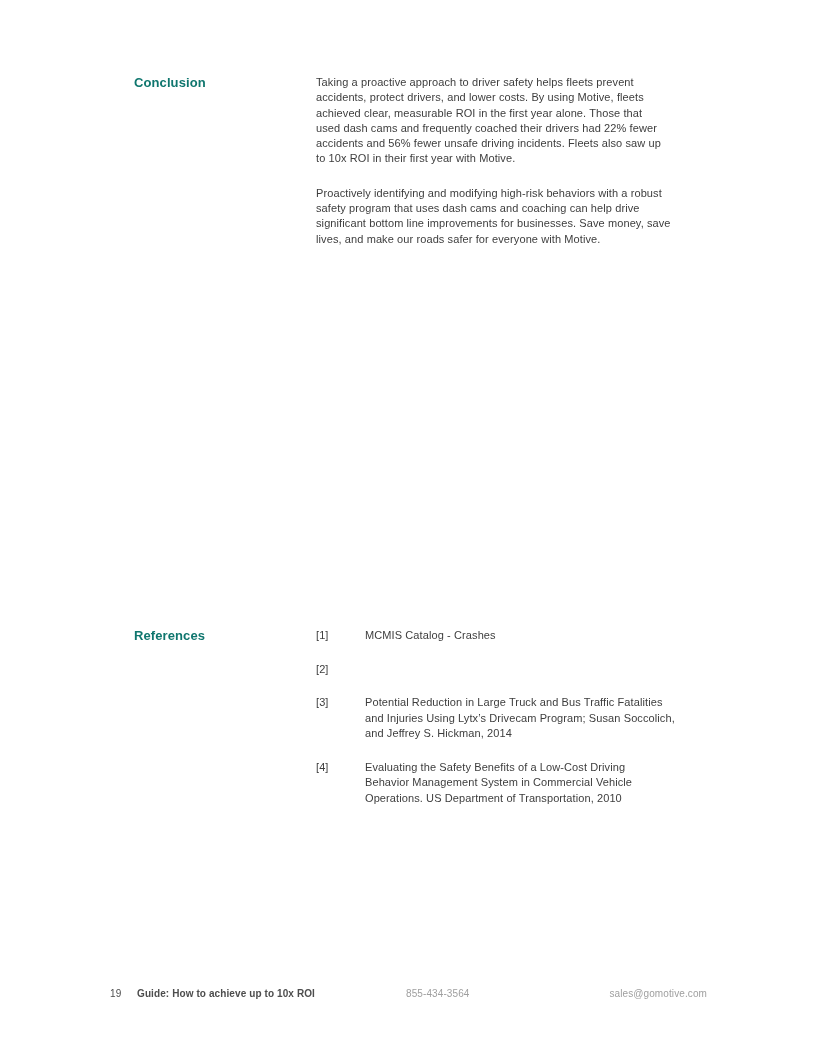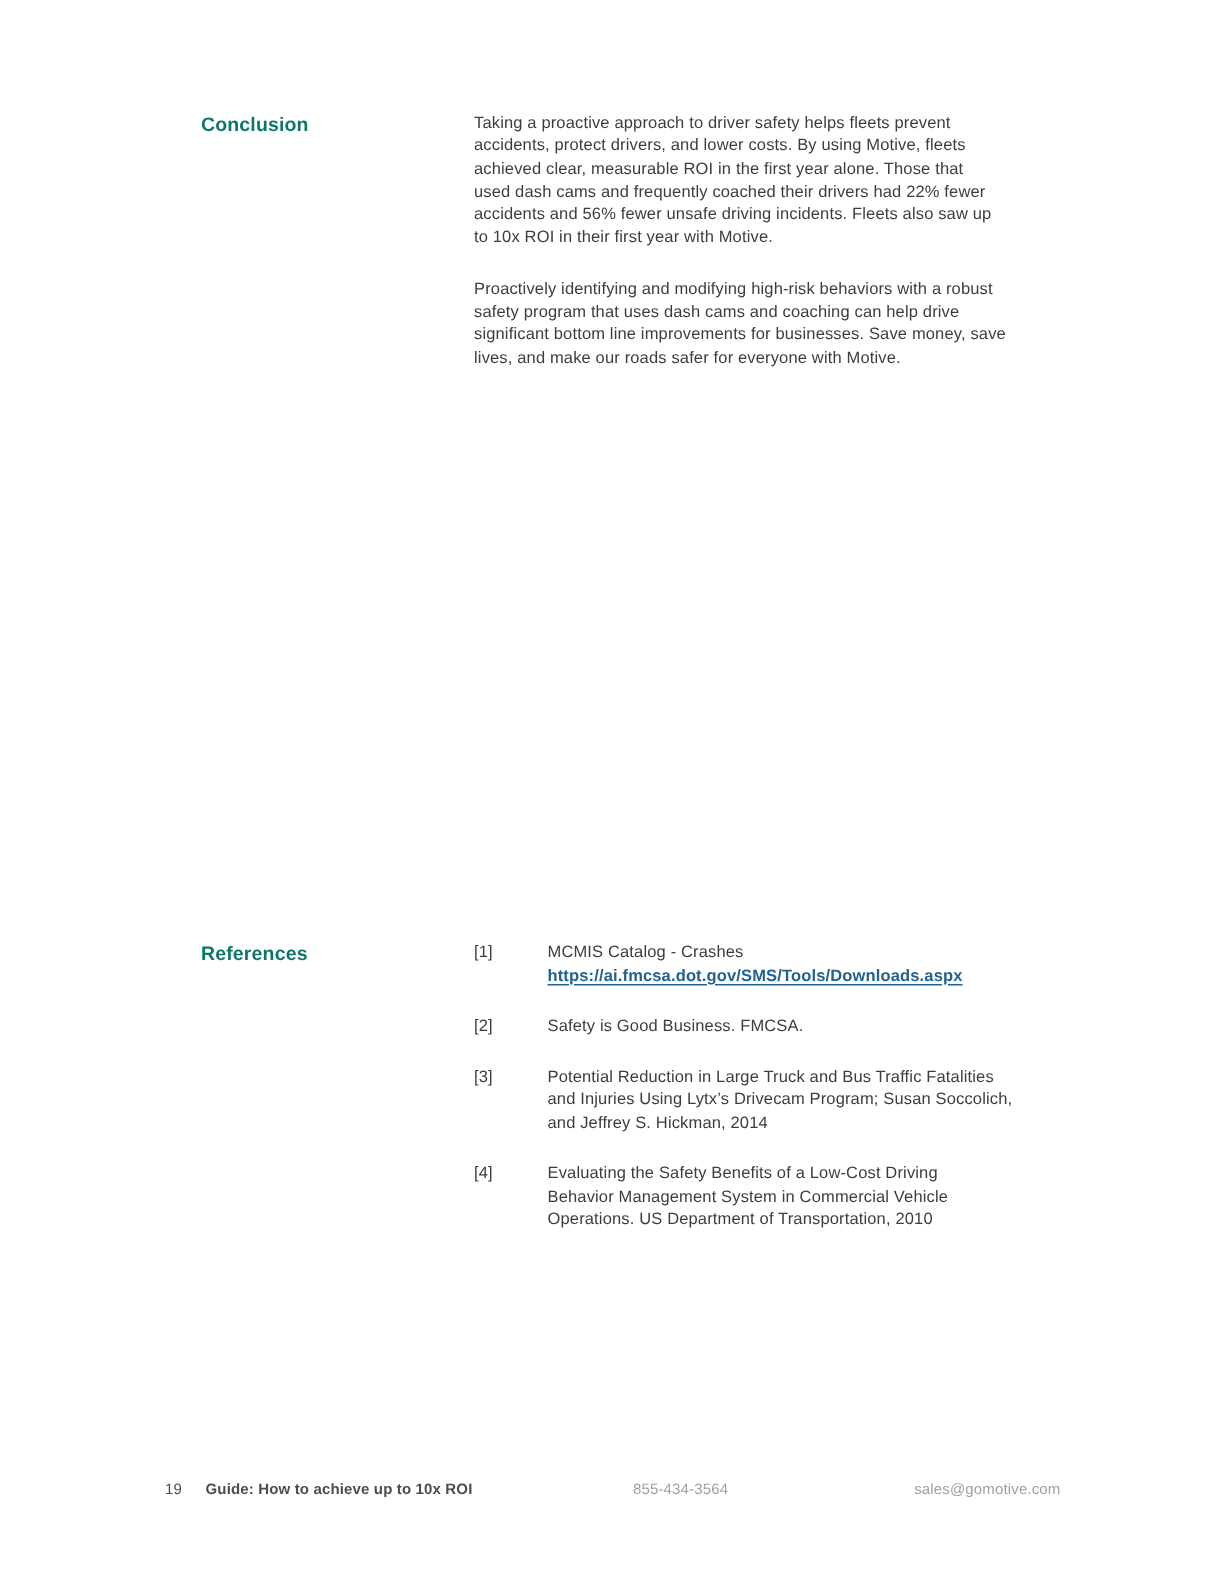--- a/index.html
+++ b/index.html
@@ -71,21 +71,21 @@
     width: 597px;
     top: 987px;
     height: 16px;
     font-size: 10px;
     line-height: 14px;
     color: #4d4d4d;
     letter-spacing: 0.1px;
   }
   .footer .page-num { position: absolute; left: 0; top: 0; }
   .footer .doc-title { position: absolute; left: 27px; top: 0; font-weight: bold; }
-  .footer .phone { position: absolute; left: 312px; top: 0; color: #9f9f9f; text-align: right; }
+  .footer .phone { position: absolute; left: 296px; top: 0; color: #9f9f9f; text-align: right; }
   .footer .email { position: absolute; right: 0; top: 0; color: #9f9f9f; text-align: center; }
 </style>
 </head>
 <body>
 
 <div class="page">
 
   <h2 class="side-heading" id="conclusion-heading">Conclusion</h2>
 
   <div class="body-col" id="conclusion-body">
@@ -102,28 +102,26 @@
   </div>
 
   <h2 class="side-heading" id="references-heading">References</h2>
 
   <div class="body-col" id="references-list">
 
     <div class="ref">
       <span class="ref-marker">[1]</span>
       <div class="ref-body">
         <div class="ref-text pre">MCMIS Catalog - Crashes</div>
-        <a class="ref-link pre">https://ai.fmcsa.dot.gov/SMS/Tools/Downloads.aspx</a>
       </div>
     </div>
 
     <div class="ref">
       <span class="ref-marker">[2]</span>
       <div class="ref-body">
-        <div class="ref-text pre">Safety is Good Business. FMCSA.</div>
       </div>
     </div>
 
     <div class="ref">
       <span class="ref-marker">[3]</span>
       <div class="ref-body">
         <div class="ref-text pre">Potential Reduction in Large Truck and Bus Traffic Fatalities
 and Injuries Using Lytx’s Drivecam Program; Susan Soccolich,
 and Jeffrey S. Hickman, 2014</div>
       </div>

